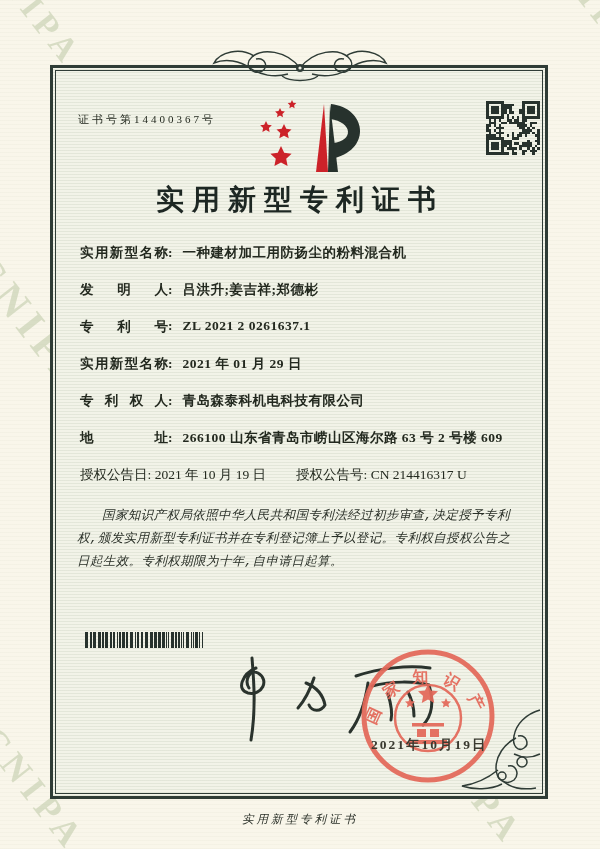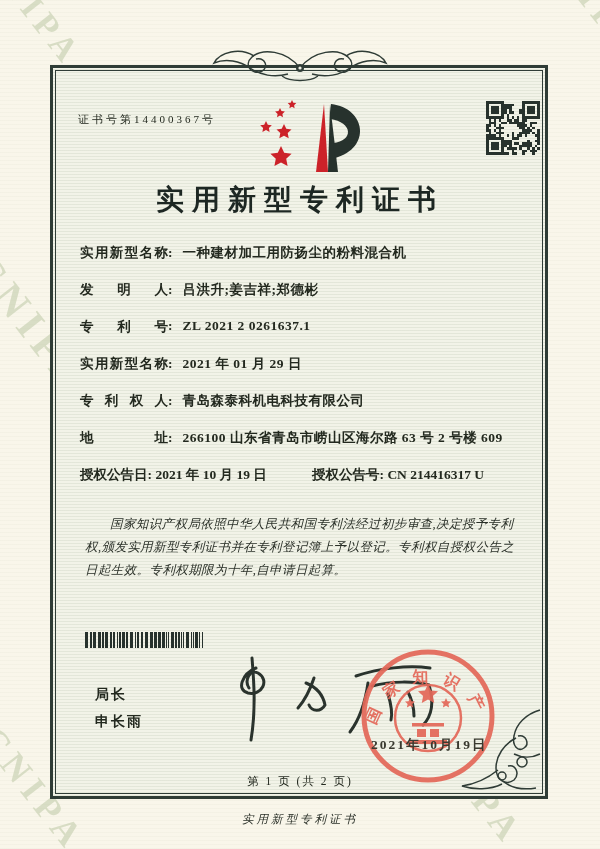--- a/index.html
+++ b/index.html
@@ -48,30 +48,30 @@
   }
   .fields{position:absolute;left:80px;top:244px;width:450px;z-index:5;}
   .field-row{height:37px;font-size:13.5px;font-weight:600;white-space:nowrap;}
   .field-label{
     display:inline-block;width:88px;text-align:justify;text-align-last:justify;
     vertical-align:top;
   }
   .field-colon{display:inline-block;margin-right:10px;}
   .field-value{letter-spacing:0.5px;margin-top:28px;}
   .grant-row{
-    position:absolute;left:80px;top:466px;width:450px;font-size:13.5px;font-weight:700;
+    position:absolute;left:80px;top:466px;width:450px;font-size:13.5px;font-weight:400;
     white-space:nowrap;z-index:5;
   }
-  .grant-pair.right{position:absolute;left:232px;top:0;}
+  .grant-pair.right{position:absolute;left:216px;top:0;}
   .body-text{
     position:absolute;left:69px;top:497px;width:462px;z-index:5;
     font-size:12.5px;line-height:1.82;letter-spacing:0.4px;
     font-style:italic;color:#2a3028;
   }
-  .body-text p{margin:16px;text-indent:2em;}
+  .body-text p{margin:8px;text-indent:2em;font-family:Liberation Mono, monospace;}
   .barcode{
     position:absolute;left:85px;top:632px;width:158px;height:16px;z-index:5;
     display:flex;align-items:stretch;
   }
   .barcode i{display:block;background:#27322d;}
   .barcode em{display:block;}
   .director{position:absolute;left:95px;top:686px;z-index:5;font-size:14px;font-weight:600;}
   .director div{margin-bottom:9px;letter-spacing:2px;}
   .signature{position:absolute;left:222px;top:652px;z-index:6;}
   .seal{position:absolute;left:342px;top:630px;z-index:6;opacity:0.93;}
@@ -699,24 +699,20 @@
       <i style="width:1px"></i>
       <em style="width:1px"></em>
       <i style="width:3px"></i>
       <em style="width:1px"></em>
       <i style="width:1px"></i>
       <em style="width:2px"></em>
       <i style="width:1px"></i>
       <em style="width:1px"></em>
     </div>
 
-  <div class="director">
-    <div>局长</div>
-    <div>申长雨</div>
-  </div>
 
   <svg class="signature" width="230" height="96" viewBox="0 0 230 96">
     <g stroke="#2a332d" stroke-width="3" fill="none" stroke-linecap="round" stroke-linejoin="round">
       <path d="M34,16 C20,22 14,38 26,41 C40,44 48,28 36,21 C28,17 22,28 27,36"></path>
       <path d="M30,6 C32,30 34,58 29,88"></path>
       <path d="M92,26 C88,38 83,48 76,56"></path>
       <path d="M84,31 C94,35 101,43 103,53 C99,60 90,60 87,53"></path>
       <path d="M134,24 C158,16 186,13 208,16"></path>
       <path d="M146,31 C143,52 137,68 128,80"></path>
       <path d="M150,34 C170,29 192,29 207,33 C212,50 210,64 201,73"></path>
@@ -737,17 +733,16 @@
       <path d="M68,68 l1.5,3.2 3.5,0.4 -2.6,2.4 0.7,3.4 -3.1,-1.7 -3.1,1.7 0.7,-3.4 -2.6,-2.4 3.5,-0.4 Z"></path>
       <path d="M104,68 l1.5,3.2 3.5,0.4 -2.6,2.4 0.7,3.4 -3.1,-1.7 -3.1,1.7 0.7,-3.4 -2.6,-2.4 3.5,-0.4 Z"></path>
       <rect x="70" y="93" width="32" height="3.5"></rect>
       <rect x="75" y="99" width="22" height="8"></rect>
       <rect x="67" y="110" width="38" height="4"></rect>
       <rect x="84" y="99" width="4" height="8" fill="#f2f3e8"></rect>
     </g>
   </svg>
   <div class="seal-date">2021年10月19日</div>
 
-  <div class="page-note">第 1 页 (共 2 页)</div>
 
   <div class="footer-note">实用新型专利证书</div>
 
 </div>
 
 </body></html>

